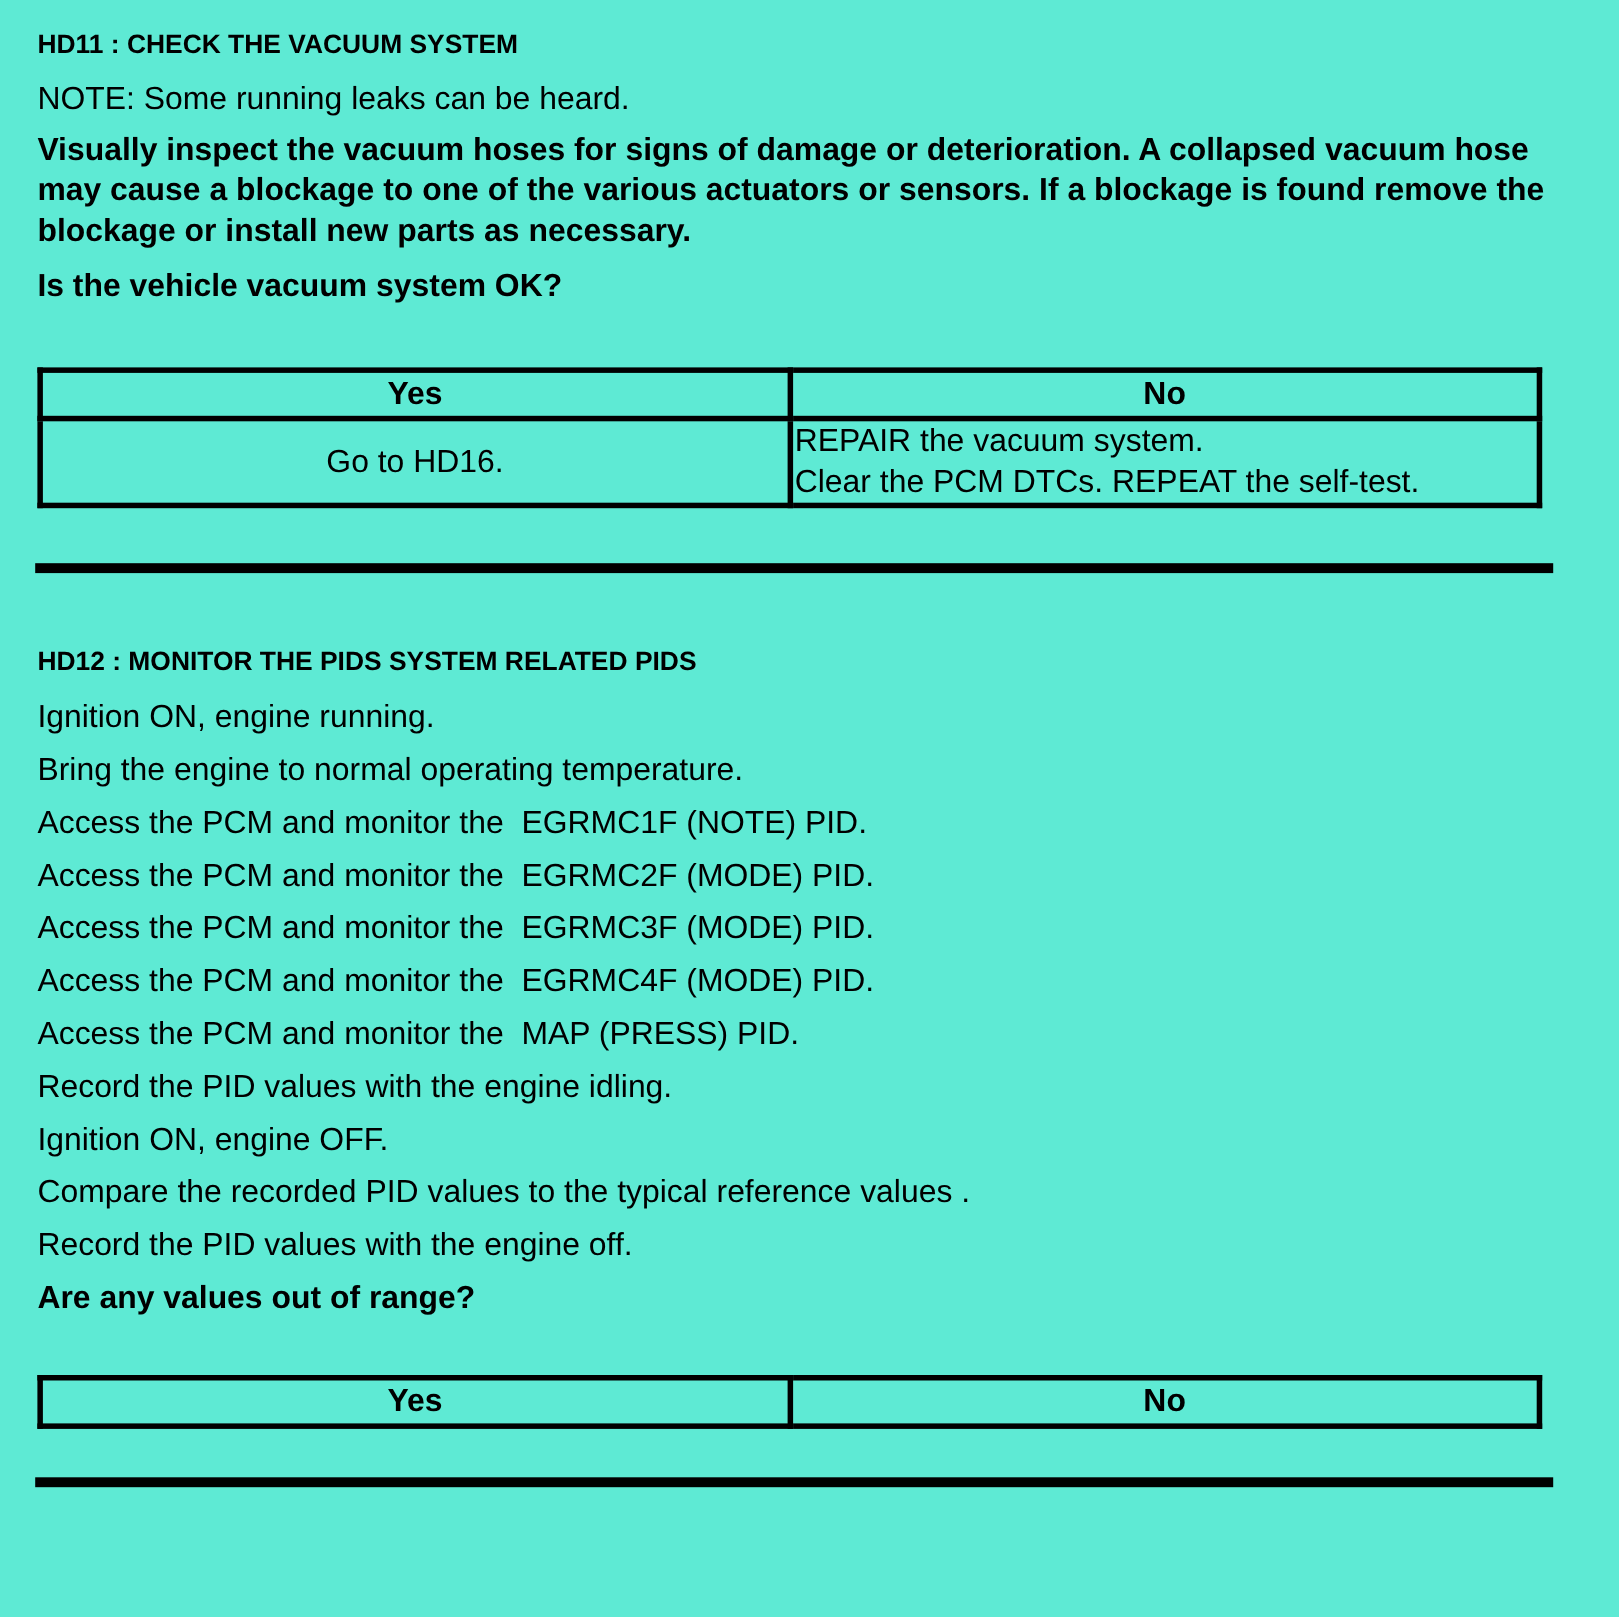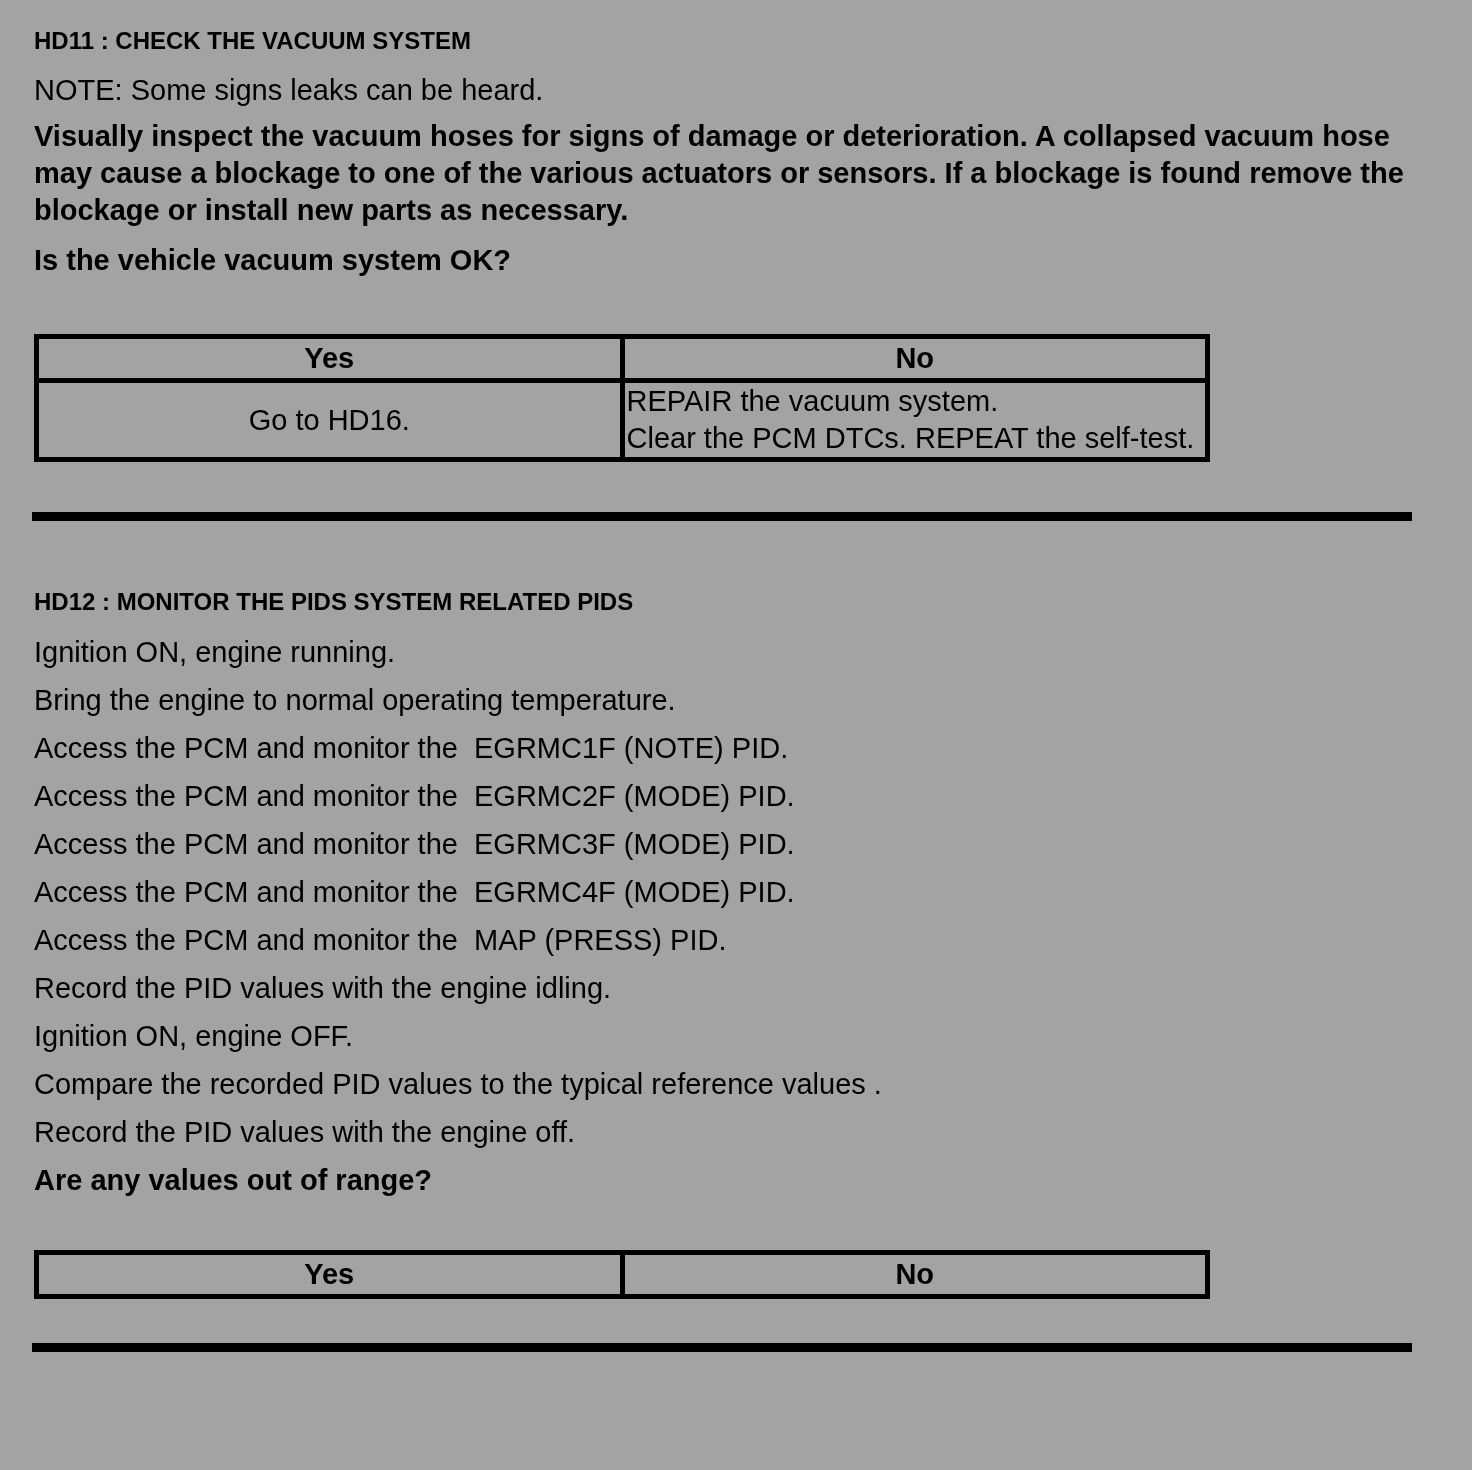--- a/index.html
+++ b/index.html
@@ -2,21 +2,21 @@
 <html><head>
 <meta charset="utf-8">
 <style>
   html, body { margin: 0; padding: 0; background: #ffffff; }
   .page {
     position: relative;
     width: 1472px;
     height: 1470px;
     box-sizing: border-box;
     padding: 26px 0 0 34px;
-    background: #a3a3a3;
+    background: #5eead4;
     color: #000000;
     font-family: "Liberation Sans", sans-serif;
     overflow: hidden;
   }
   .sec-heading {
     font-size: 24px;
     font-weight: bold;
     line-height: 29px;
     margin: 0;
     white-space: pre-wrap;
@@ -43,21 +43,21 @@
   .m-heading2  { margin-top: 66px; }
   .m-steps     { margin-top: 18px; }
   .step        { margin: 0 0 11px 0; }
   .m-question2 { margin-top: 0px;  }
   .m-table2    { margin-top: 51px; }
   .m-rule2     { margin-top: 44px; }
 
   table.decision {
     border-collapse: collapse;
     table-layout: fixed;
-    width: 1176px;
+    width: 1368px;
   }
   table.decision th, table.decision td {
     border: 5px solid #000000;
     font-size: 29px;
     line-height: 37px;
     white-space: pre-wrap;
     overflow: hidden;
   }
   table.decision th {
     font-weight: bold;
@@ -81,21 +81,21 @@
   }
 </style>
 </head>
 <body>
 
 <div class="page">
 
   <div>
     <div class="sec-heading">HD11 : CHECK THE VACUUM SYSTEM</div>
 
-    <p class="para m-note">NOTE: Some signs leaks can be heard.</p>
+    <p class="para m-note">NOTE: Some running leaks can be heard.</p>
 
     <p class="para m-para1">Visually inspect the vacuum hoses for signs of damage or deterioration. A collapsed vacuum hose may cause a blockage to one of the various actuators or sensors. If a blockage is found remove the blockage or install new parts as necessary.</p>
 
     <p class="question m-question1">Is the vehicle vacuum system OK?</p>
 
     <table class="decision m-table1">
       <tbody>
           <tr>
         <th>Yes</th>
         <th>No</th>

